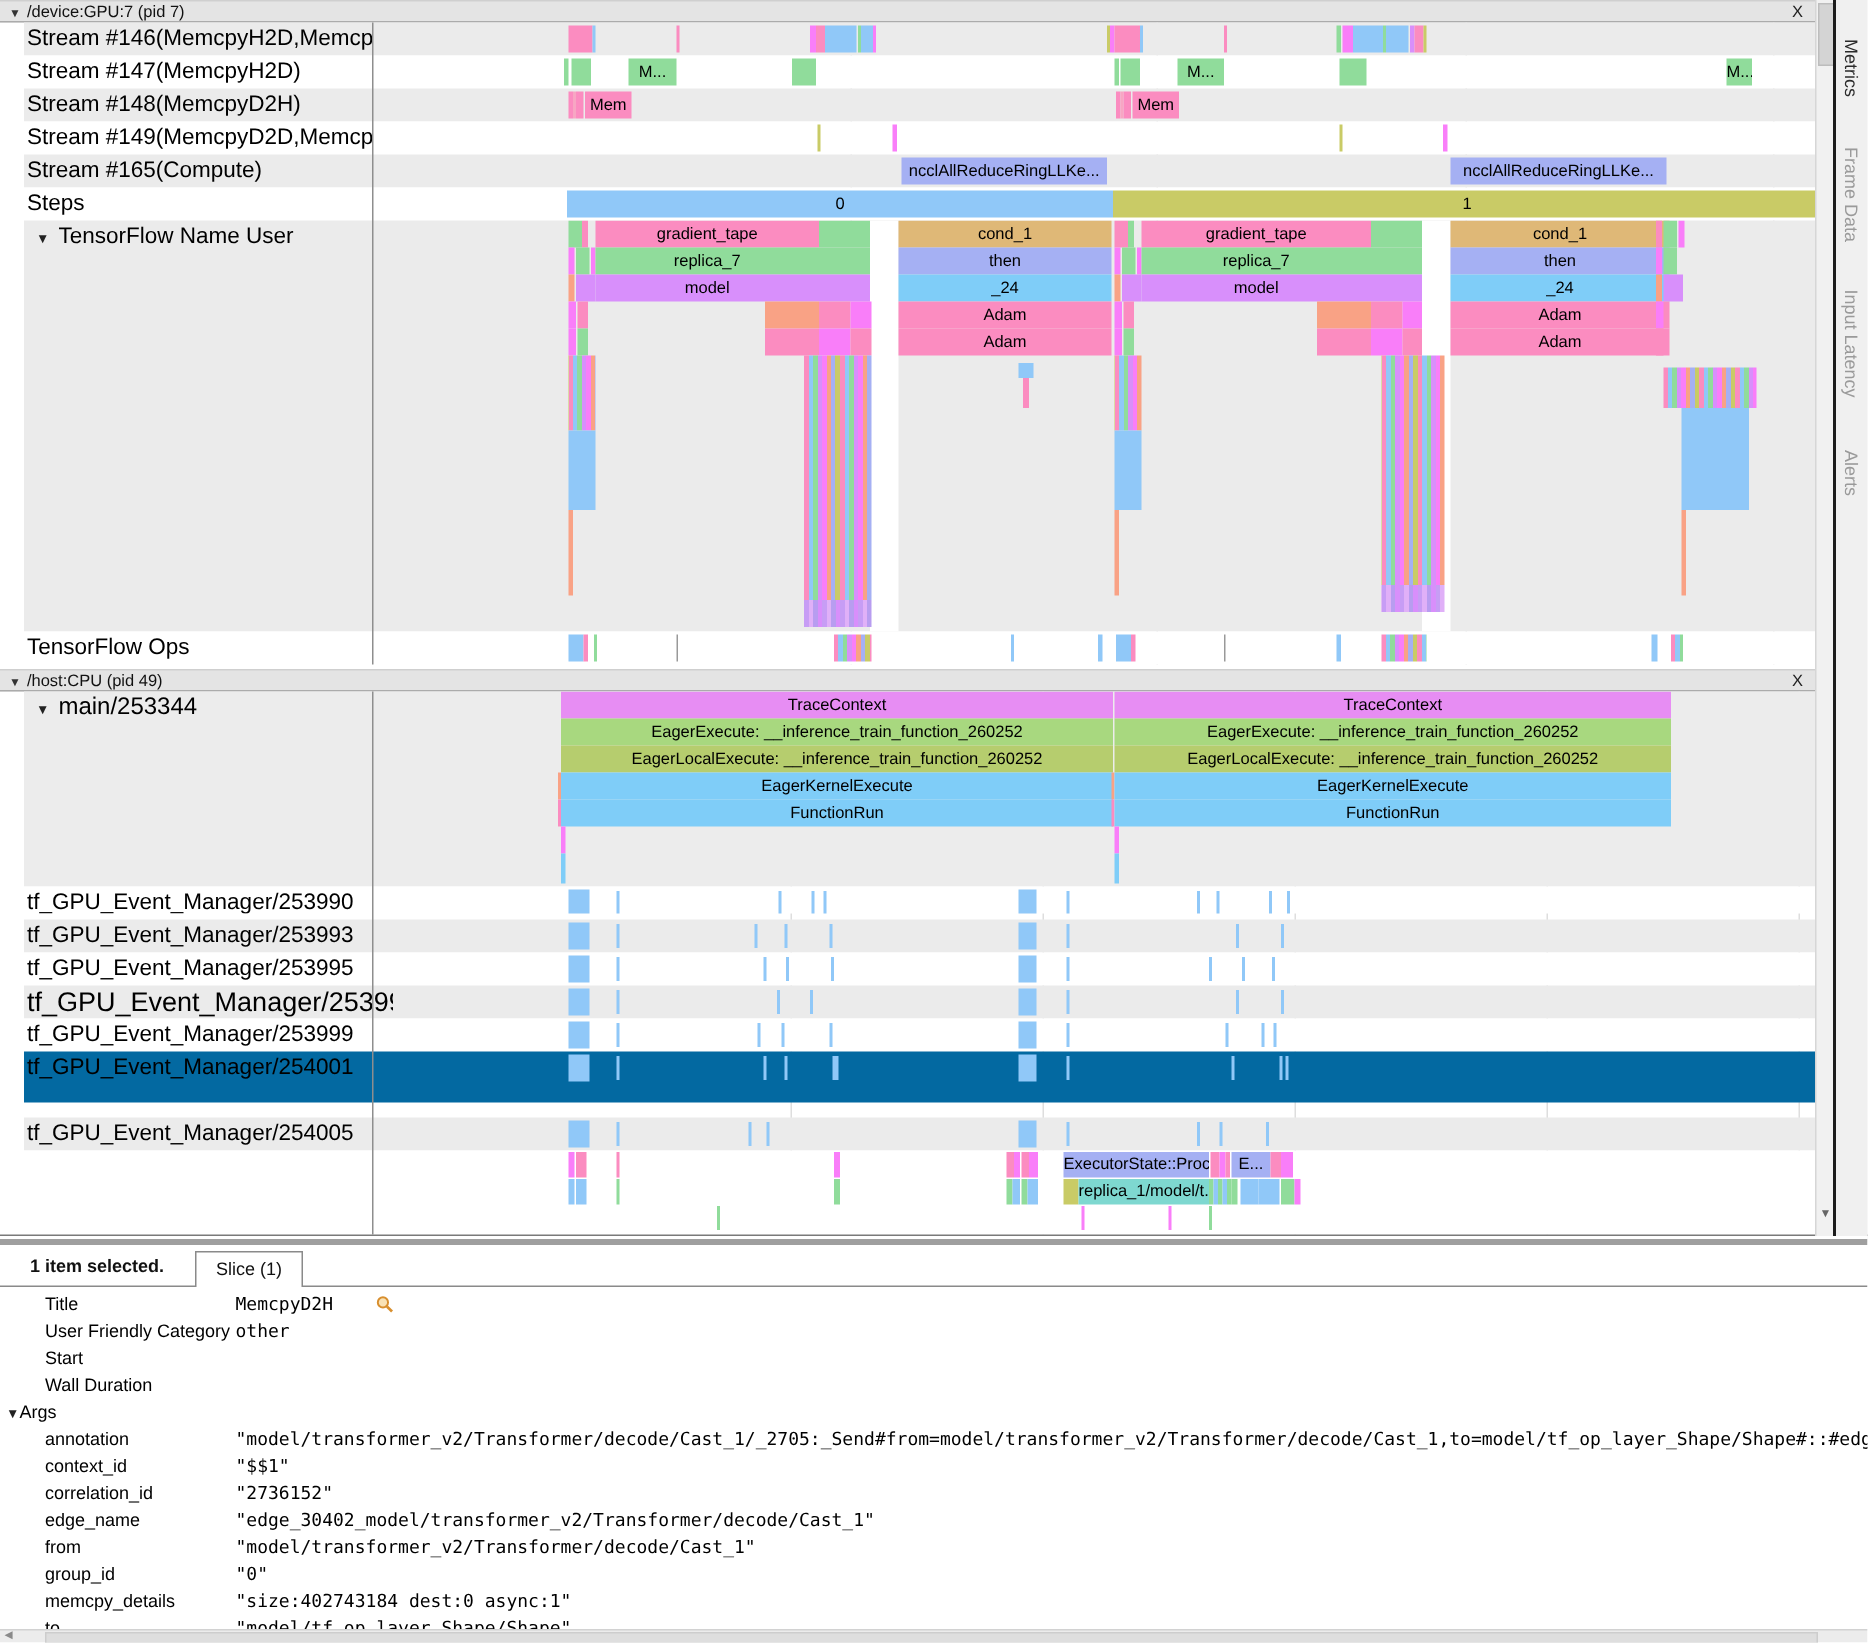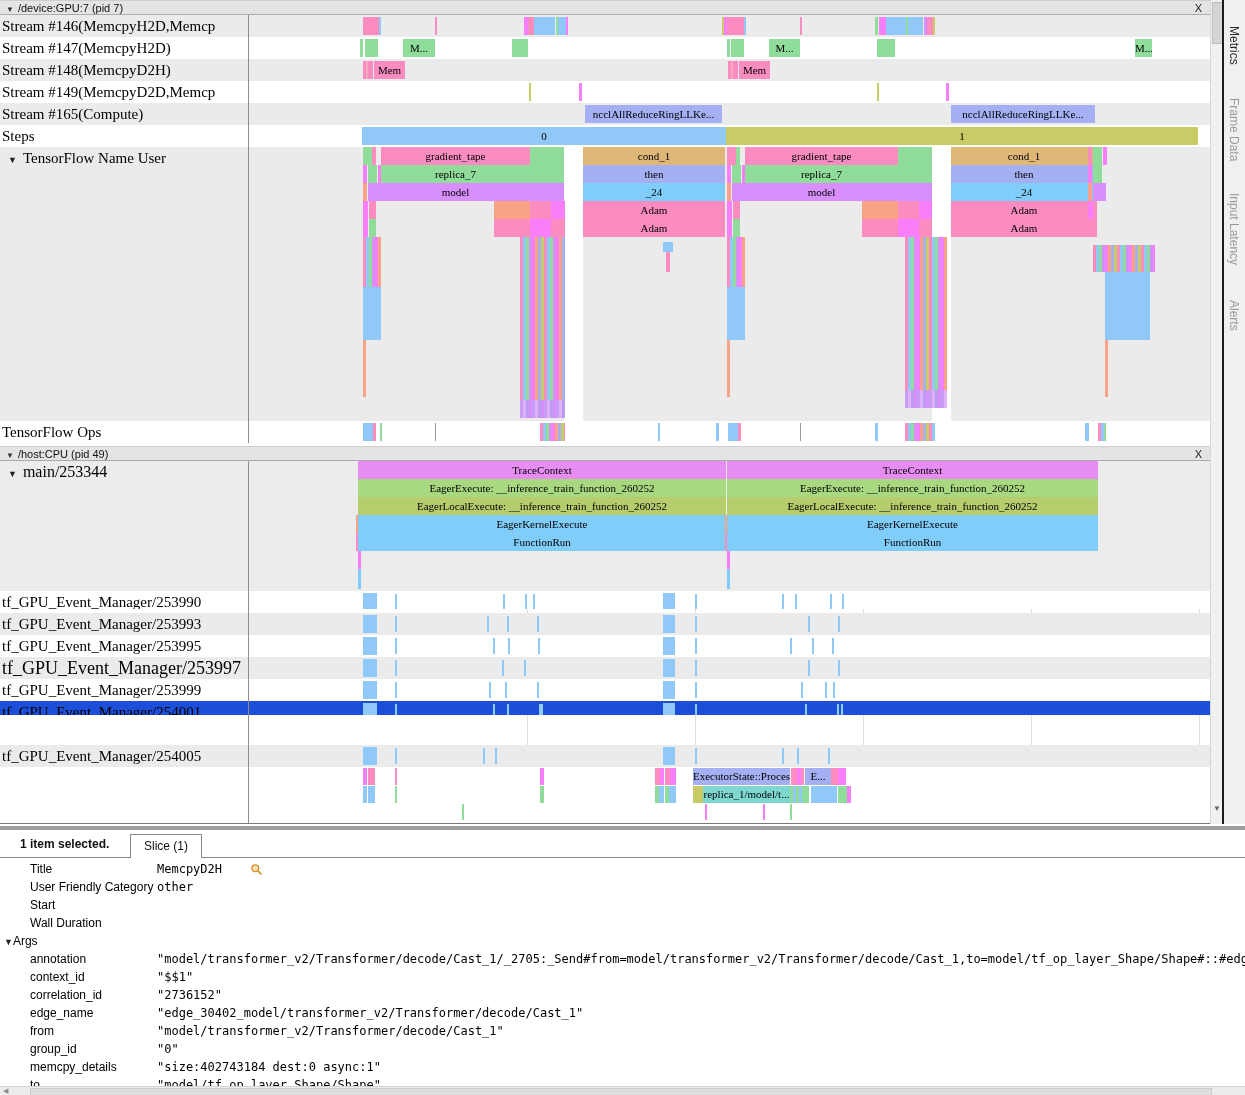--- a/index.html
+++ b/index.html
@@ -3,21 +3,21 @@
 <meta charset="utf-8">
 <style>
   html,body{margin:0;padding:0;}
   body{width:1245px;height:1095px;position:relative;overflow:hidden;background:#fff;
        font-family:"Liberation Sans",sans-serif;-webkit-font-smoothing:antialiased;}
   #tracks{position:absolute;left:0;top:0;width:1210px;height:824px;background:#fff;overflow:hidden;}
   .proc-header{position:absolute;left:0;width:1210px;height:15px;background:#e4e4e4;
       border-top:1px solid #cfcfcf;border-bottom:1px solid #ababab;font-size:11px;line-height:14px;color:#111;box-sizing:border-box;}
   .proc-header .tri{font-size:8px;margin:0 4px 0 6px;color:#333;}
   .ph-close{position:absolute;right:8px;top:0;font-size:11px;color:#222;cursor:pointer;}
-  .track{position:absolute;left:0;width:1210px;overflow:hidden;font-family:Liberation Serif, serif;}
+  .track{position:absolute;left:16px;width:1210px;overflow:hidden;}
   .track .tlabel{position:absolute;left:2px;top:0;width:244px;white-space:nowrap;overflow:hidden;color:#000;}
   .tri-s{font-size:9px;color:#222;margin-right:6px;}
   .bar{position:absolute;box-sizing:border-box;font-size:11px;line-height:inherit;color:#000;
        text-align:center;white-space:nowrap;overflow:hidden;}
   .gridline{position:absolute;width:1px;background:#dedede;}
   .vsep{position:absolute;width:1px;background:#8e8e8e;left:248px;}
   #bottom-line{position:absolute;top:823px;left:0;width:1245px;height:1px;background:#7a7a7a;}
   
   #palette{position:absolute;left:1137px;top:158px;width:34px;height:142px;background:#d9d9d9;
       border:1px solid #a8a8a8;border-radius:4px;box-shadow:0 1px 2px rgba(0,0,0,.25);}
@@ -362,21 +362,21 @@
         <div class="bar" style="left: 395px; top: 3px; width: 2px; height: 16px; line-height: 16px; background: rgb(144, 200, 248);"></div>
         <div class="bar" style="left: 489px; top: 3px; width: 2px; height: 16px; line-height: 16px; background: rgb(144, 200, 248);"></div>
         <div class="bar" style="left: 505px; top: 3px; width: 2px; height: 16px; line-height: 16px; background: rgb(144, 200, 248);"></div>
         <div class="bar" style="left: 537px; top: 3px; width: 2px; height: 16px; line-height: 16px; background: rgb(144, 200, 248);"></div>
         <div class="bar" style="left: 663px; top: 2px; width: 12px; height: 18px; line-height: 18px; background: rgb(144, 200, 248);"></div>
         <div class="bar" style="left: 695px; top: 3px; width: 2px; height: 16px; line-height: 16px; background: rgb(144, 200, 248);"></div>
         <div class="bar" style="left: 801px; top: 3px; width: 2px; height: 16px; line-height: 16px; background: rgb(144, 200, 248);"></div>
         <div class="bar" style="left: 825px; top: 3px; width: 2px; height: 16px; line-height: 16px; background: rgb(144, 200, 248);"></div>
         <div class="bar" style="left: 833px; top: 3px; width: 2px; height: 16px; line-height: 16px; background: rgb(144, 200, 248);"></div>
       </div>
-      <div class="track" style="top: 701px; height: 14px; background: #1d4ed8;">
+      <div class="track" style="top: 701px; height: 34px; background: #0369a1;">
         <div class="tlabel" style="font-size: 15px; line-height: 22px;"><span>tf_GPU_Event_Manager/254001</span></div>
         <div class="bar" style="left: 363px; top: 2px; width: 14px; height: 18px; line-height: 18px; background: rgb(144, 200, 248);"></div>
         <div class="bar" style="left: 395px; top: 3px; width: 2px; height: 16px; line-height: 16px; background: rgb(144, 200, 248);"></div>
         <div class="bar" style="left: 493px; top: 3px; width: 2px; height: 16px; line-height: 16px; background: rgb(144, 200, 248);"></div>
         <div class="bar" style="left: 507px; top: 3px; width: 2px; height: 16px; line-height: 16px; background: rgb(144, 200, 248);"></div>
         <div class="bar" style="left: 539px; top: 3px; width: 4px; height: 16px; line-height: 16px; background: rgb(144, 200, 248);"></div>
         <div class="bar" style="left: 663px; top: 2px; width: 12px; height: 18px; line-height: 18px; background: rgb(144, 200, 248);"></div>
         <div class="bar" style="left: 695px; top: 3px; width: 2px; height: 16px; line-height: 16px; background: rgb(144, 200, 248);"></div>
         <div class="bar" style="left: 805px; top: 3px; width: 2px; height: 16px; line-height: 16px; background: rgb(144, 200, 248);"></div>
         <div class="bar" style="left: 837px; top: 3px; width: 2px; height: 16px; line-height: 16px; background: rgb(144, 200, 248);"></div>

